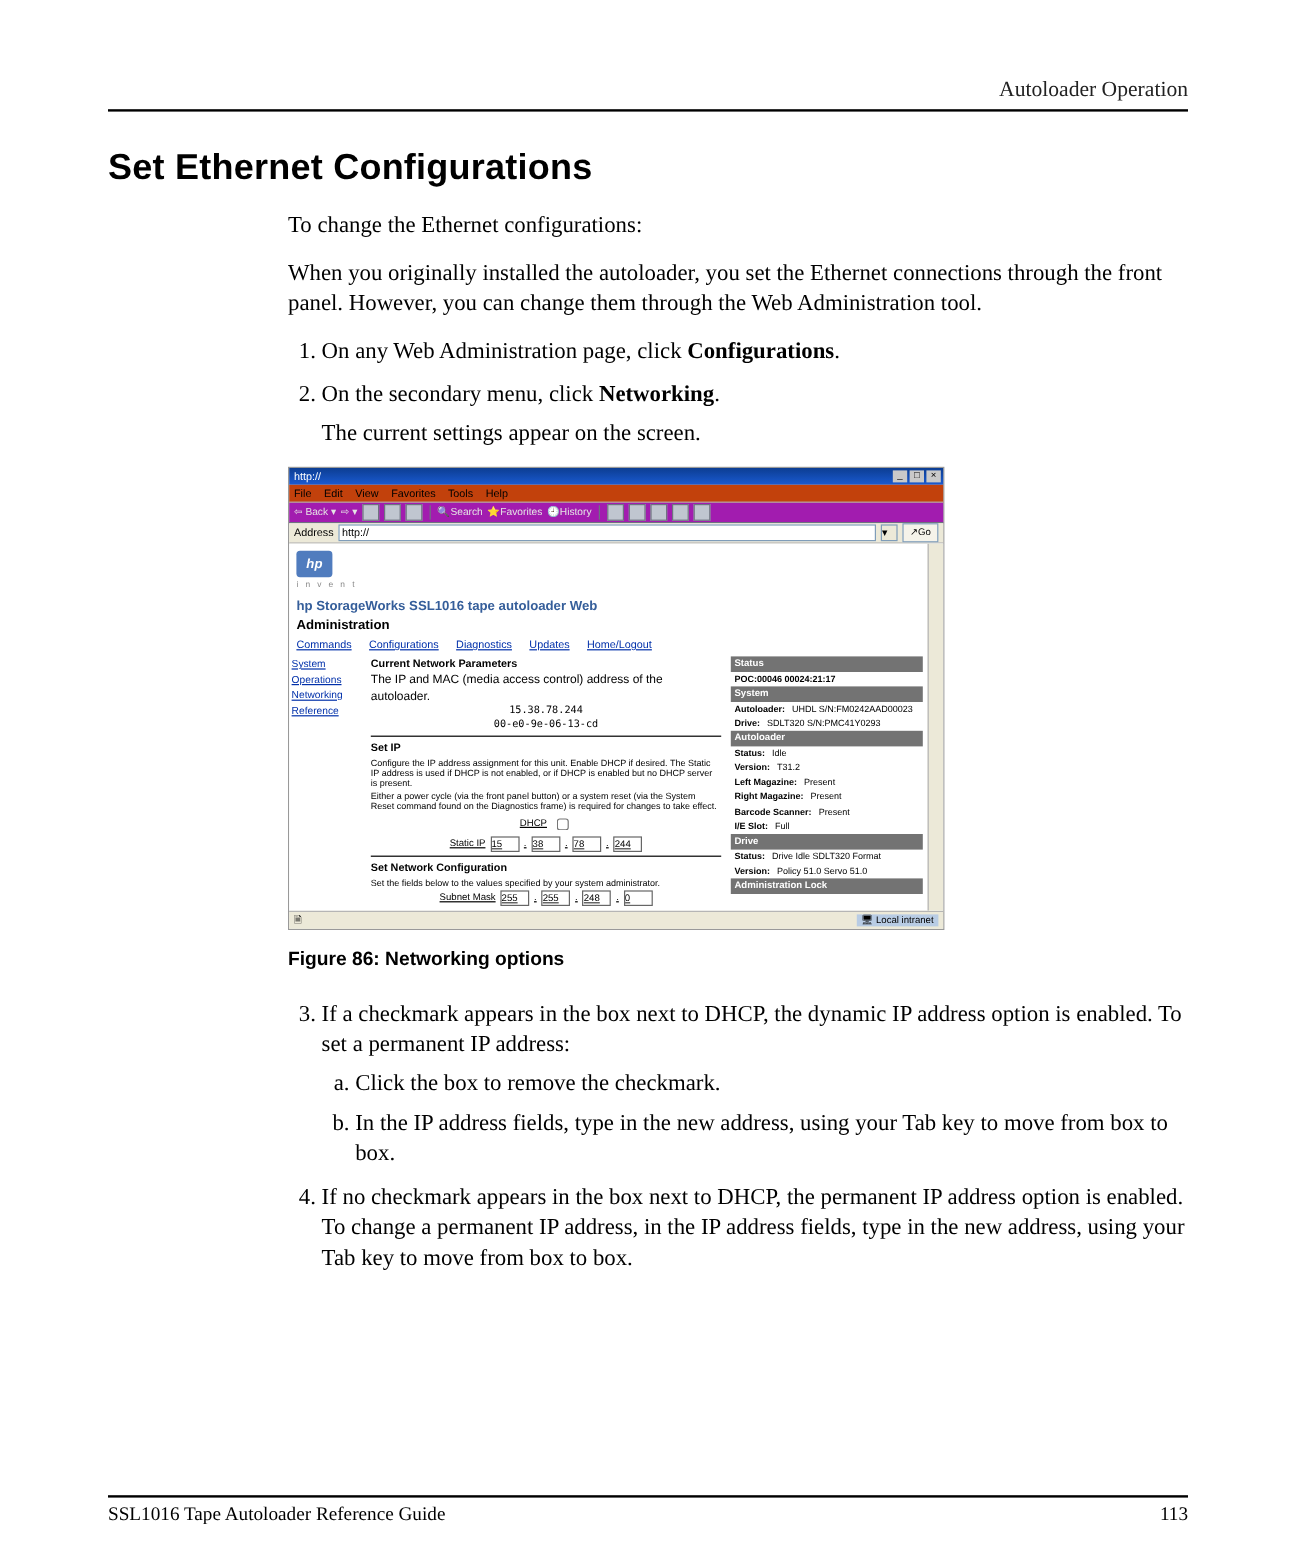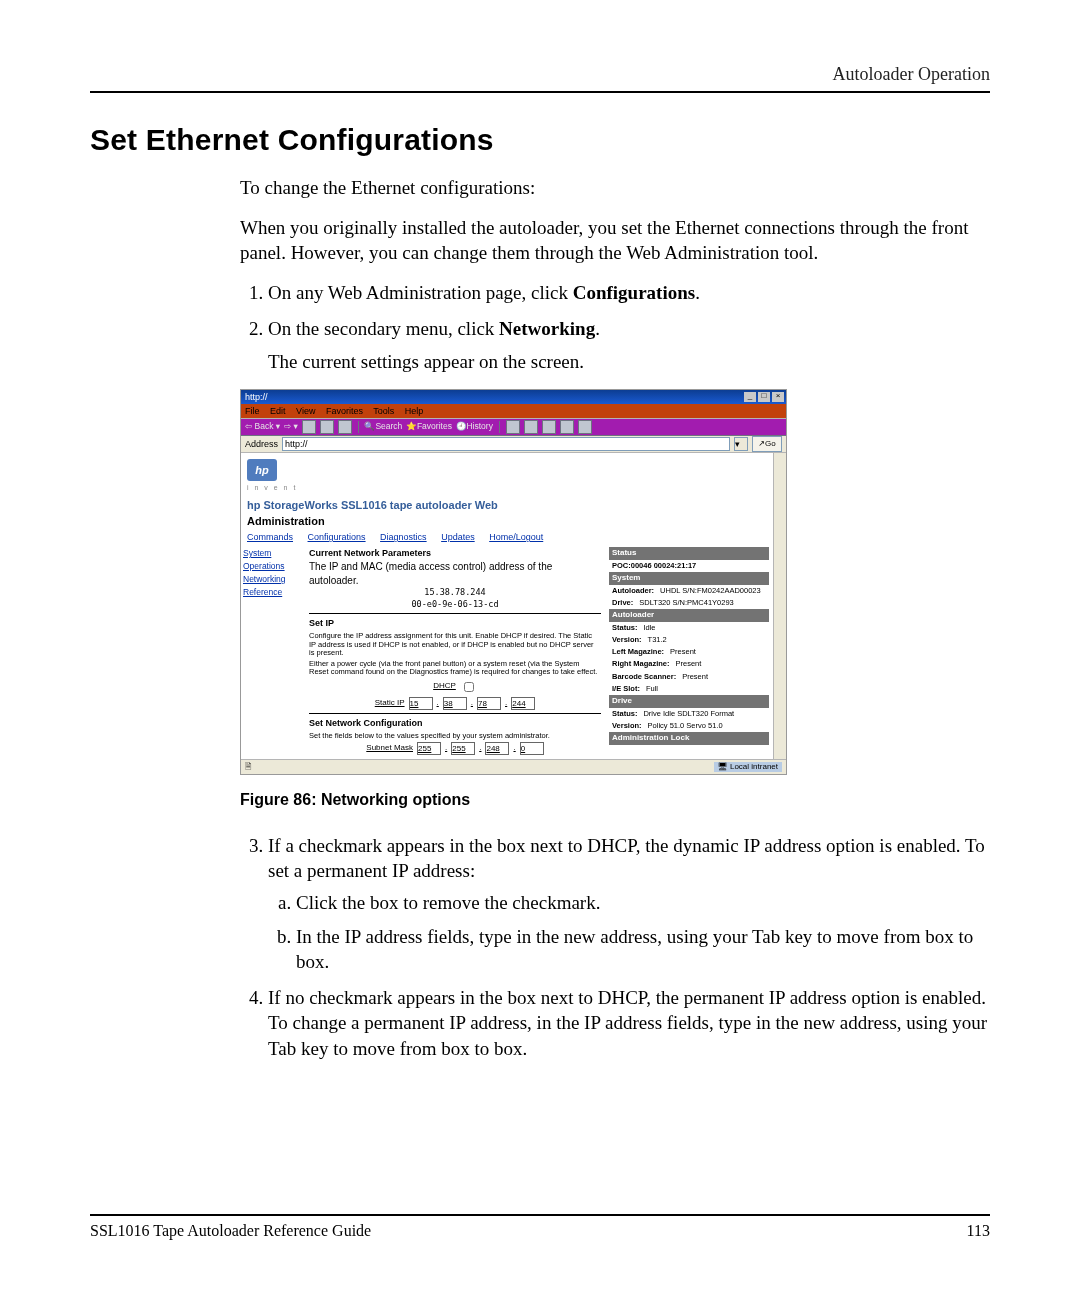--- a/index.html
+++ b/index.html
@@ -47,21 +47,21 @@
   .fig-caption {
     font-family: Arial, Helvetica, sans-serif;
     font-weight: bold;
     font-size: 16px;
     margin: 14px 0 22px 0;
   }
   .footer {
     position: absolute;
     left: 90px;
     right: 90px;
-    bottom: 56px;
+    bottom: 24px;
     border-top: 2px solid #000;
     padding-top: 6px;
     font-size: 16px;
     display: flex;
     justify-content: space-between;
   }
 
   
   .shot {
     margin: 10px 0 0 0;

